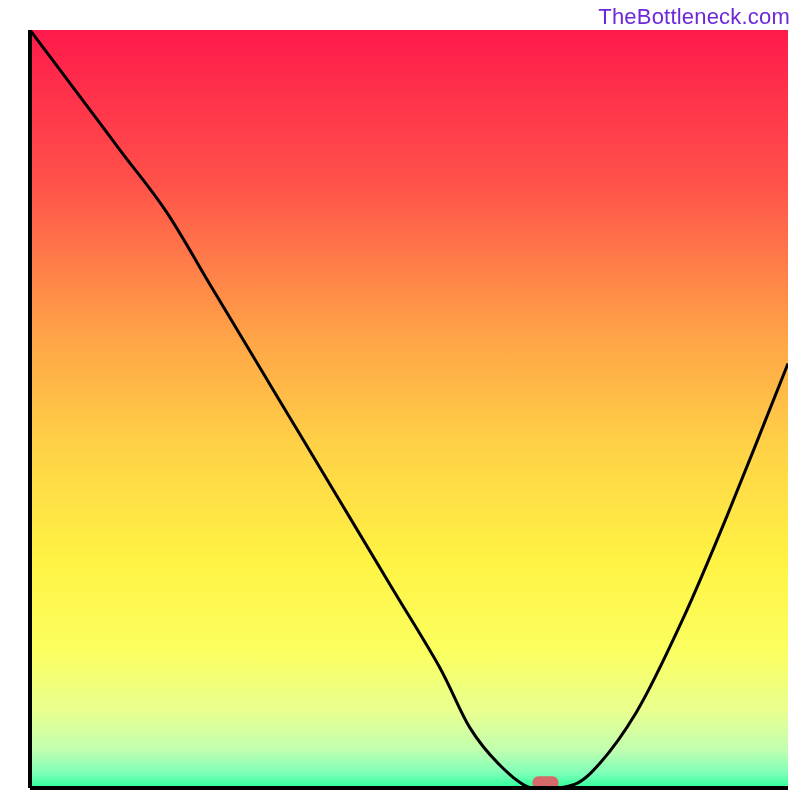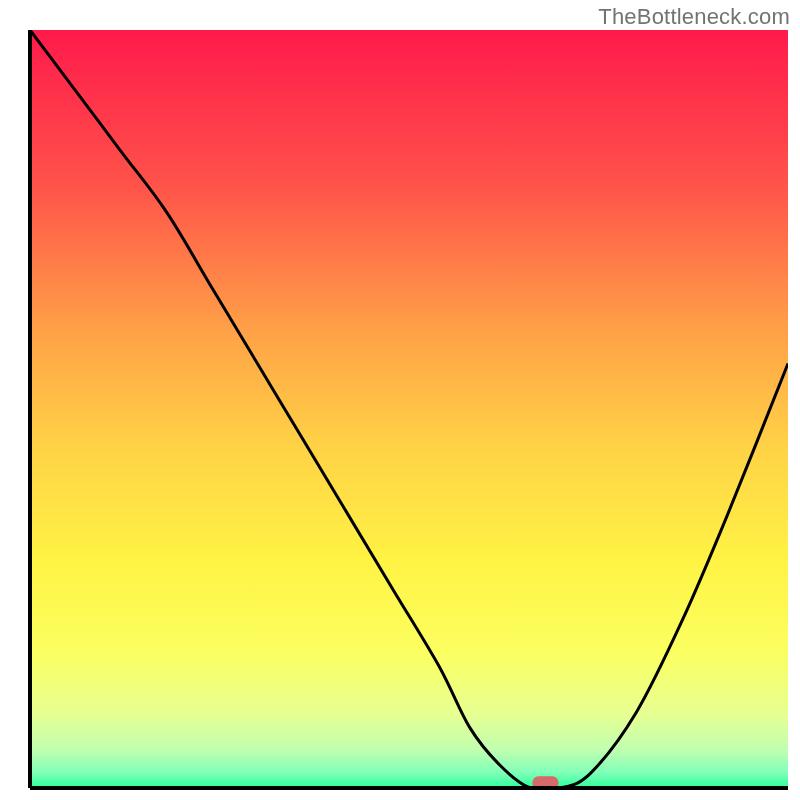--- a/index.html
+++ b/index.html
@@ -12,21 +12,21 @@
   }
   .chart-container {
     position: relative;
     width: 800px;
     height: 800px;
   }
   .watermark {
     position: absolute;
     top: 4px;
     right: 10px;
-    color: #737373;
+    color: #6d28d9;
     font-size: 22px;
     font-weight: 500;
     letter-spacing: 0.2px;
     z-index: 10;
   }
   svg {
     display: block;
   }
 </style>
 </head>

